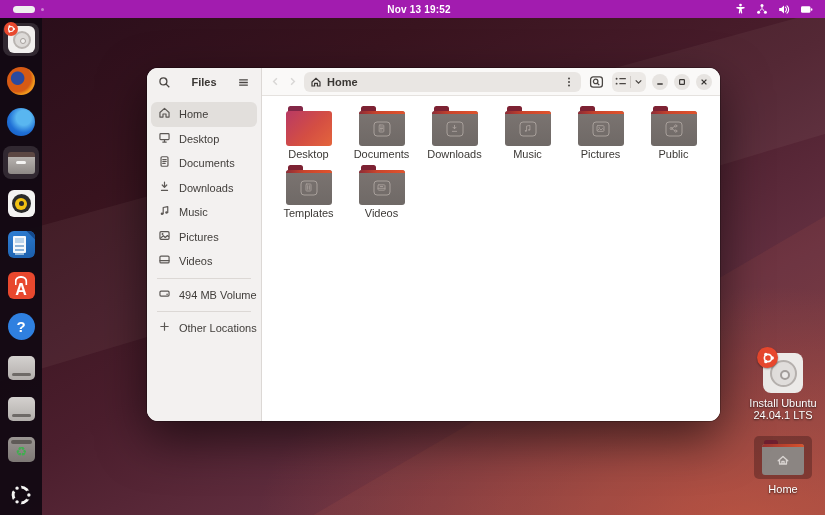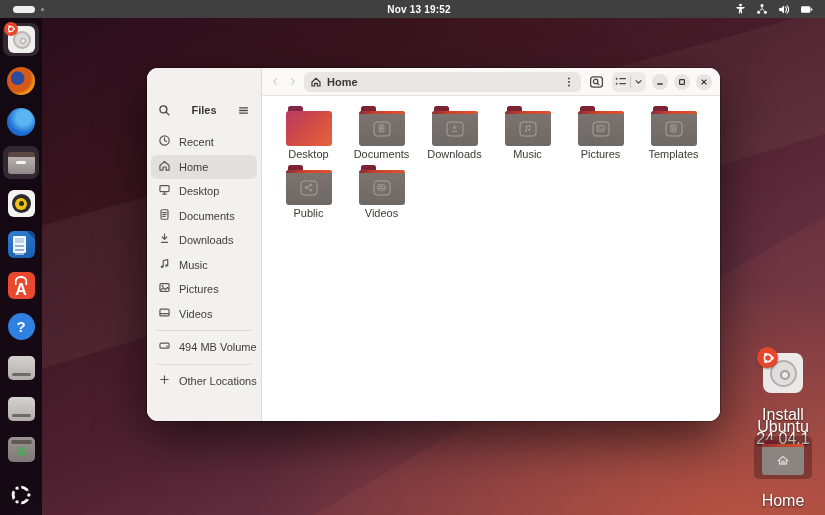--- a/index.html
+++ b/index.html
@@ -12,21 +12,21 @@
     background:
       radial-gradient(95% 75% at 90% 102%, rgba(216,92,62,.60), rgba(216,92,62,0) 62%),
       linear-gradient(152deg,#280d1a 0%,#39141f 26%,#4b1e2d 50%,#643041 72%,#7e4046 100%);
   }
   .facet-a { position:absolute; inset:0; background:rgba(255,230,220,.05);
     clip-path:polygon(0 46%,100% 2%,100% 26%,0 74%); }
   .facet-b { position:absolute; inset:0; background:rgba(255,130,90,.07);
     clip-path:polygon(38% 100%,100% 42%,100% 100%); }
 
   
-  .topbar { position:absolute; top:0; left:0; right:0; height:18px; background:#404040;
+  .topbar { position:absolute; top:0; left:0; right:0; height:18px; background:#a21caf;
     display:flex; align-items:center; color:#fff; z-index:40; }
   .ws { display:flex; align-items:center; gap:6px; margin-left:13px; width:120px; }
   .ws .pill { width:22px; height:7px; border-radius:4px; background:#efefef; display:block; }
   .ws .dot { width:3px; height:3px; border-radius:50%; background:rgba(255,255,255,.45); display:block; }
   .clock { flex:1; text-align:center; font-size:10px; font-weight:700; letter-spacing:.2px; }
   .status { width:120px; display:flex; justify-content:flex-end; align-items:center; gap:10px; padding-right:12px; }
   .status svg { display:block; }
 
   
   .dock { position:absolute; left:0; top:18px; bottom:0; width:42px; background:rgba(17,9,18,.93);
@@ -73,21 +73,21 @@
   .dk-drive::after { content:""; position:absolute; left:4px; right:4px; bottom:4px; height:3px; border-radius:2px; background:#6e6a67; }
   .dk-trash { width:27px; height:25px; border-radius:5px; background:linear-gradient(180deg,#9b9693,#7d7875); position:relative;
     display:flex; align-items:center; justify-content:center; }
   .dk-trash::before { content:""; position:absolute; top:3px; left:3px; right:3px; height:4px; background:#5f5a57; border-radius:2px; }
   .dk-trash .rec { color:#3fae4f; font-size:13px; line-height:1; margin-top:4px; }
 
   
   .window { position:absolute; left:147px; top:68px; width:573px; height:353px; border-radius:11px;
     overflow:hidden; display:flex; background:#fff; box-shadow:0 18px 48px rgba(0,0,0,.55), 0 0 0 1px rgba(0,0,0,.25); z-index:20; }
   .sidebar { width:115px; background:#f3f1f0; border-right:1px solid #dcd8d5; display:flex; flex-direction:column; }
-  .sb-header { height:28px; display:flex; align-items:center; padding:0 9px; gap:4px;margin-top:28px; }
+  .sb-header { height:28px; display:flex; align-items:center; padding:0 9px; gap:4px; }
   .sb-title { flex:1; text-align:center; font-size:11px; font-weight:700; color:#3a3734; }
   .icon-btn { background:none; border:none; padding:2px; display:flex; align-items:center; justify-content:center; cursor:pointer; border-radius:4px; }
   .sb-list { flex:1; padding:6px 4px 0 4px; overflow:hidden; }
   .sb-row { height:24.5px; display:flex; align-items:center; gap:8px; padding:0 7px; border-radius:6px; cursor:pointer; }
   .sb-row.sel { background:#e2dfdc; }
   .sb-row .lbl { font-size:11px; color:#403d3a; white-space:nowrap; }
   .sb-sep { height:1px; background:#dcd8d5; margin:4px 6px; }
 
   .main { flex:1; display:flex; flex-direction:column; min-width:0; }
   .hdr { height:28px; background:#faf9f8; border-bottom:1px solid #e5e2df; display:flex; align-items:center; padding:0 8px; gap:6px; }
@@ -112,21 +112,21 @@
   .folder .body::before { content:""; position:absolute; left:0; top:0; right:0; height:3px; border-radius:3px 3px 0 0;
     background:linear-gradient(90deg,#8e2b36,#c9452c 40%,#e0532d); }
   .folder .badge { position:absolute; left:50%; top:57%; transform:translate(-50%,-50%); width:17px; height:15px;
     border:1.4px solid #a8a09b; border-radius:3.5px; display:flex; align-items:center; justify-content:center; }
   .folder.desktop .tab { background:#832747; }
   .folder.desktop .body { background:linear-gradient(135deg,#b93a64,#d44e43 55%,#e4653c); }
   .folder.desktop .body::before { display:none; }
 
   
   .desk-ic { position:absolute; width:76px; display:flex; flex-direction:column; align-items:center; cursor:pointer; z-index:10; }
-  .desk-ic .cap { margin-top:16px; text-align:center; font-size:16px; line-height:12px; color:#fff;
+  .desk-ic .cap { margin-top:4px; text-align:center; font-size:11px; line-height:12px; color:#fff;
     text-shadow:0 1px 2px rgba(0,0,0,.7); }
   .plate { background:rgba(30,10,14,.30); border-radius:5px; padding:4px 8px; }
   .dt-disk { width:40px; height:40px; background:#eceae8; border-radius:8px; position:relative; }
   .dt-disk .disc { position:absolute; left:7px; top:7px; width:27px; height:27px; border-radius:50%;
     background:#e0dddb; border:2.5px solid #b5b0ad; }
   .dt-disk .disc::after { content:""; position:absolute; left:8px; top:8px; width:6px; height:6px; border-radius:50%;
     background:#eceae8; border:2px solid #a29d9a; }
   .dt-disk .badge { position:absolute; left:-6px; top:-6px; width:21px; height:21px; border-radius:50%;
     background:#e8482e; display:flex; align-items:center; justify-content:center; box-shadow:0 1px 2px rgba(0,0,0,.4); }
   .home-folder { width:42px; height:35px; position:relative; }
@@ -268,27 +268,20 @@
             </svg>
         </button>
         <div class="sb-title">Files</div>
         <button class="icon-btn">
           <svg width="13" height="13" viewBox="0 0 12 12" stroke="#4a4643" stroke-width="1.2">
               <path d="M2 3.5h8M2 6h8M2 8.5h8"></path>
             </svg>
         </button>
       </div>
       <div class="sb-list" id="sb-list">
-          <div class="sb-row">
-            <span><svg width="13" height="13" viewBox="0 0 12 12" fill="none" stroke="#5c5855" stroke-width="1.1" stroke-linecap="round" stroke-linejoin="round">
-                <circle cx="6" cy="6" r="4.3"></circle>
-                <path d="M6 3.6V6l1.8 1"></path>
-              </svg></span>
-            <span class="lbl">Recent</span>
-          </div>
           <div class="sb-row sel">
             <span><svg width="13" height="13" viewBox="0 0 12 12" fill="none" stroke="#5c5855" stroke-width="1.1" stroke-linecap="round" stroke-linejoin="round">
                 <path d="M1.8 6 6 2.2 10.2 6v4.2H7.4V7.4H4.6v2.8H1.8Z"></path>
               </svg></span>
             <span class="lbl">Home</span>
           </div>
           <div class="sb-row">
             <span><svg width="13" height="13" viewBox="0 0 12 12" fill="none" stroke="#5c5855" stroke-width="1.1" stroke-linecap="round" stroke-linejoin="round">
                 <rect x="1.8" y="2.4" width="8.4" height="5.6" rx=".8"></rect>
                 <path d="M4.4 10.2h3.2M6 8v2.2"></path>
@@ -471,41 +464,41 @@
               </div>
             </div>
             <div class="name">Pictures</div>
           </div>
           <div class="fitem">
             <div class="folder">
               <div class="tab"></div>
               <div class="body"></div>
               <div class="badge">
                 <svg width="10" height="10" viewBox="0 0 12 12" fill="none" stroke="#a8a09b" stroke-width="1.1" stroke-linecap="round" stroke-linejoin="round">
-                  <rect x="3" y="1.8" width="6" height="8.4" rx=".9"></rect>
-                  <path d="M5 3.8v4.4M7 3.8v4.4"></path>
-                </svg>
-              </div>
-            </div>
-            <div class="name">Templates</div>
-          </div>
-          <div class="fitem">
-            <div class="folder">
-              <div class="tab"></div>
-              <div class="body"></div>
-              <div class="badge">
-                <svg width="10" height="10" viewBox="0 0 12 12" fill="none" stroke="#a8a09b" stroke-width="1.1" stroke-linecap="round" stroke-linejoin="round">
                   <circle cx="8.7" cy="2.9" r="1.3"></circle>
                   <circle cx="3.2" cy="6" r="1.3"></circle>
                   <circle cx="8.7" cy="9.1" r="1.3"></circle>
                   <path d="M4.4 5.4 7.5 3.6M4.4 6.6l3.1 1.8"></path>
                 </svg>
               </div>
             </div>
             <div class="name">Public</div>
+          </div>
+          <div class="fitem">
+            <div class="folder">
+              <div class="tab"></div>
+              <div class="body"></div>
+              <div class="badge">
+                <svg width="10" height="10" viewBox="0 0 12 12" fill="none" stroke="#a8a09b" stroke-width="1.1" stroke-linecap="round" stroke-linejoin="round">
+                  <rect x="3" y="1.8" width="6" height="8.4" rx=".9"></rect>
+                  <path d="M5 3.8v4.4M7 3.8v4.4"></path>
+                </svg>
+              </div>
+            </div>
+            <div class="name">Templates</div>
           </div>
           <div class="fitem">
             <div class="folder">
               <div class="tab"></div>
               <div class="body"></div>
               <div class="badge">
                 <svg width="10" height="10" viewBox="0 0 12 12" fill="none" stroke="#a8a09b" stroke-width="1.1" stroke-linecap="round" stroke-linejoin="round">
                   <rect x="1.8" y="2.8" width="8.4" height="6.4" rx="1"></rect>
                   <path d="M1.8 6.9h8.4M4.5 4.8h3"></path>
                 </svg>

